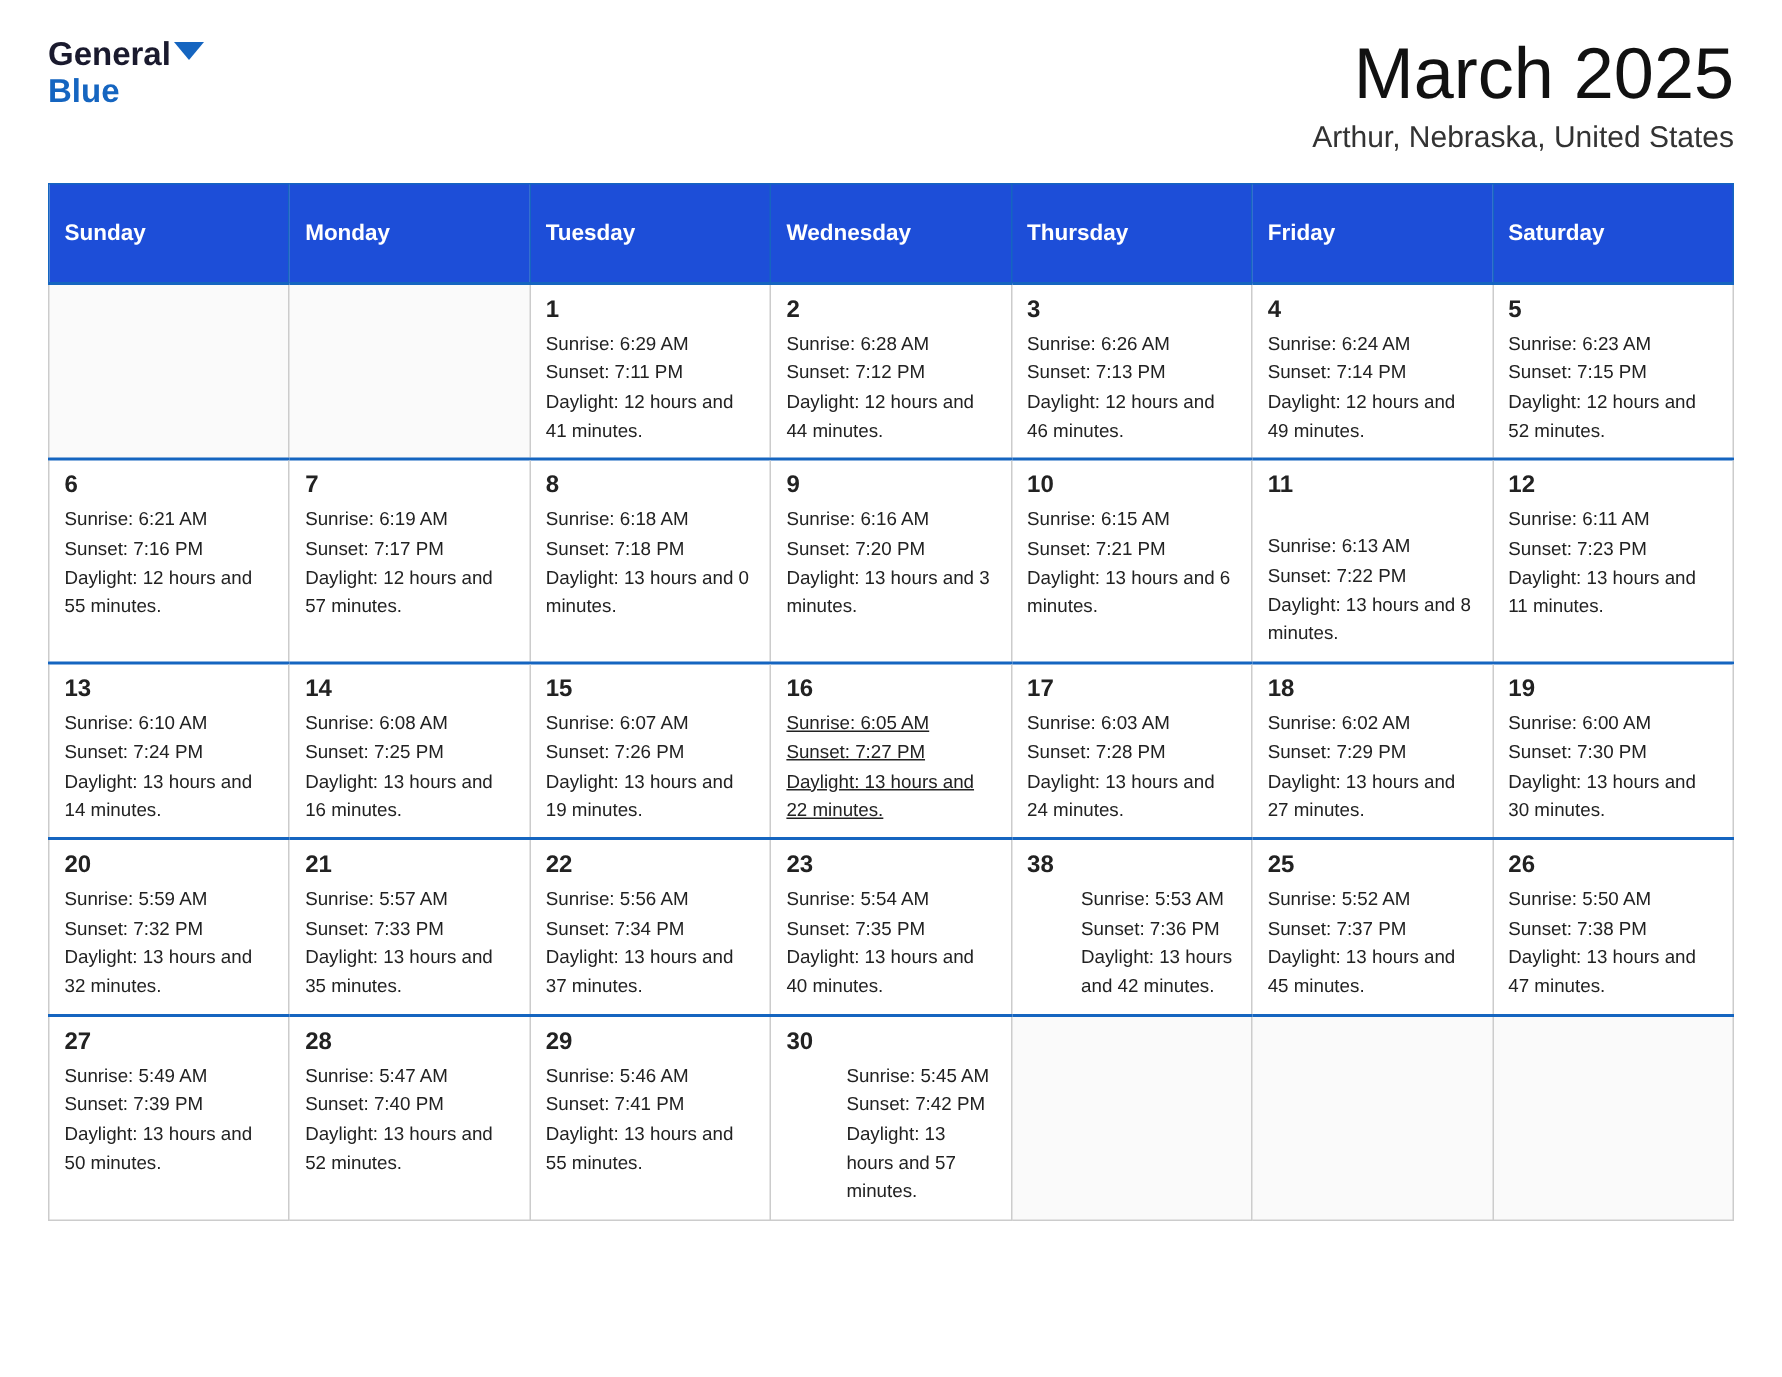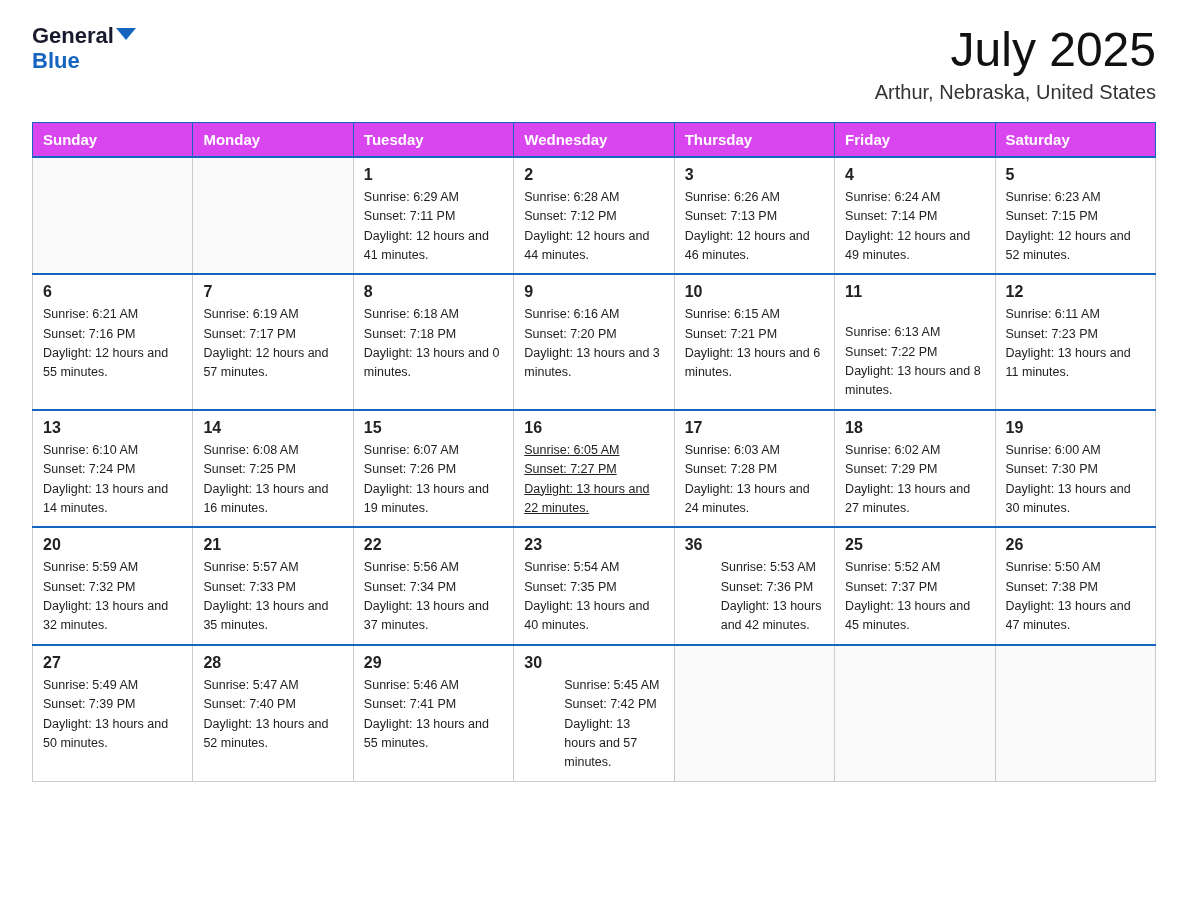--- a/index.html
+++ b/index.html
@@ -61,25 +61,25 @@
       font-size: 20px;
       color: #333;
       margin-top: 4px;
     }
     .calendar {
       width: 100%;
       border-collapse: collapse;
       border: 1.5px solid #1565c0;
     }
     .calendar th {
-      background: #d946ef;
+      background: #1d4ed8;
       color: #fff;
       font-size: 15px;
       font-weight: bold;
-      padding: 8px 10px;
+      padding: 24px 10px;
       text-align: left;
       border: 1px solid #1565c0;
     }
     .calendar td {
       vertical-align: top;
       border: 1px solid #ccc;
       padding: 8px 10px;
       width: 14.28%;
       min-height: 90px;
       font-size: 13px;
@@ -108,21 +108,21 @@
 
 <div class="header">
   <div class="logo">
     <div class="logo-line">
       <span class="logo-text">General</span>
       <span class="logo-arrow"></span>
     </div>
     <span class="logo-blue">Blue</span>
   </div>
   <div class="title-block">
-    <div class="main-title">July 2025</div>
+    <div class="main-title">March 2025</div>
     <div class="subtitle">Arthur, Nebraska, United States</div>
   </div>
 </div>
 
 <table class="calendar">
   <thead>
     <tr>
       <th>Sunday</th>
       <th>Monday</th>
       <th>Tuesday</th>
@@ -274,21 +274,21 @@
 Sunset: 7:34 PM
 Daylight: 13 hours and 37 minutes.</div>
         </td>
         <td>
           <span class="day-num">23</span>
           <div class="day-info" style="white-space: pre-line;">Sunrise: 5:54 AM
 Sunset: 7:35 PM
 Daylight: 13 hours and 40 minutes.</div>
         </td>
         <td>
-          <span class="day-num">36</span>
+          <span class="day-num">38</span>
           <div class="day-info" style="white-space: pre-line; margin-left: 36px;">Sunrise: 5:53 AM
 Sunset: 7:36 PM
 Daylight: 13 hours and 42 minutes.</div>
         </td>
         <td>
           <span class="day-num">25</span>
           <div class="day-info" style="white-space: pre-line;">Sunrise: 5:52 AM
 Sunset: 7:37 PM
 Daylight: 13 hours and 45 minutes.</div>
         </td>

